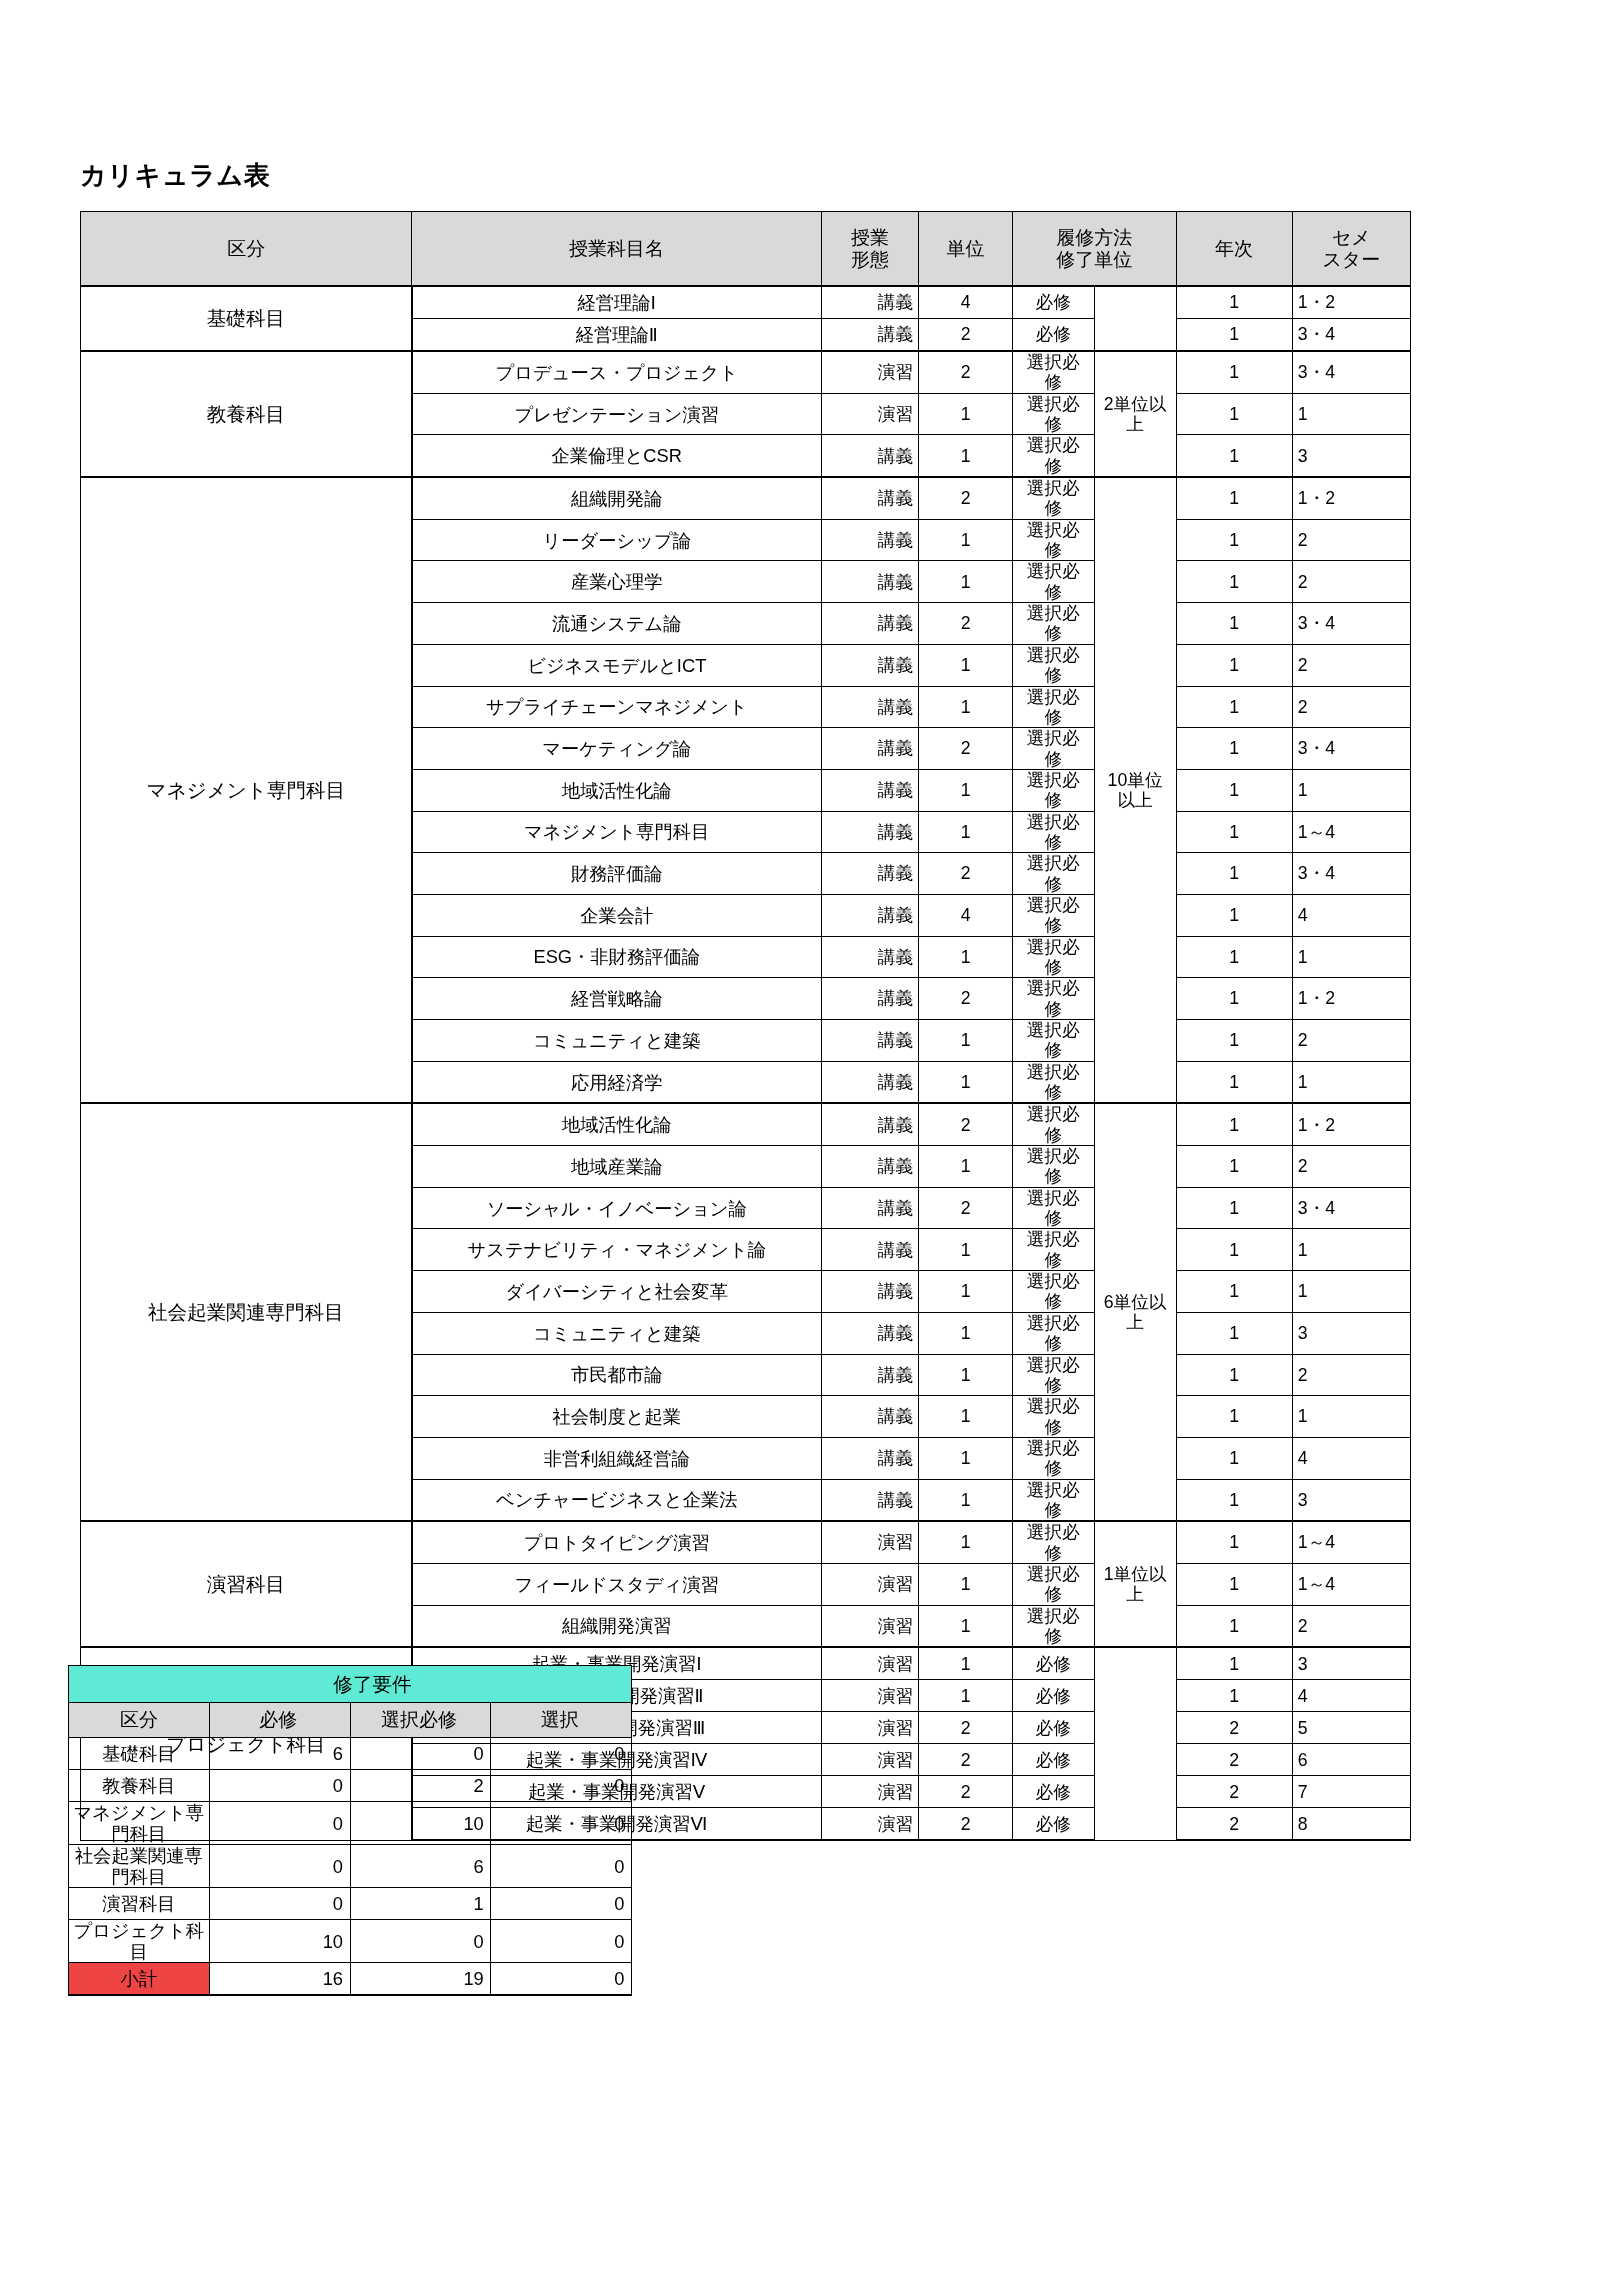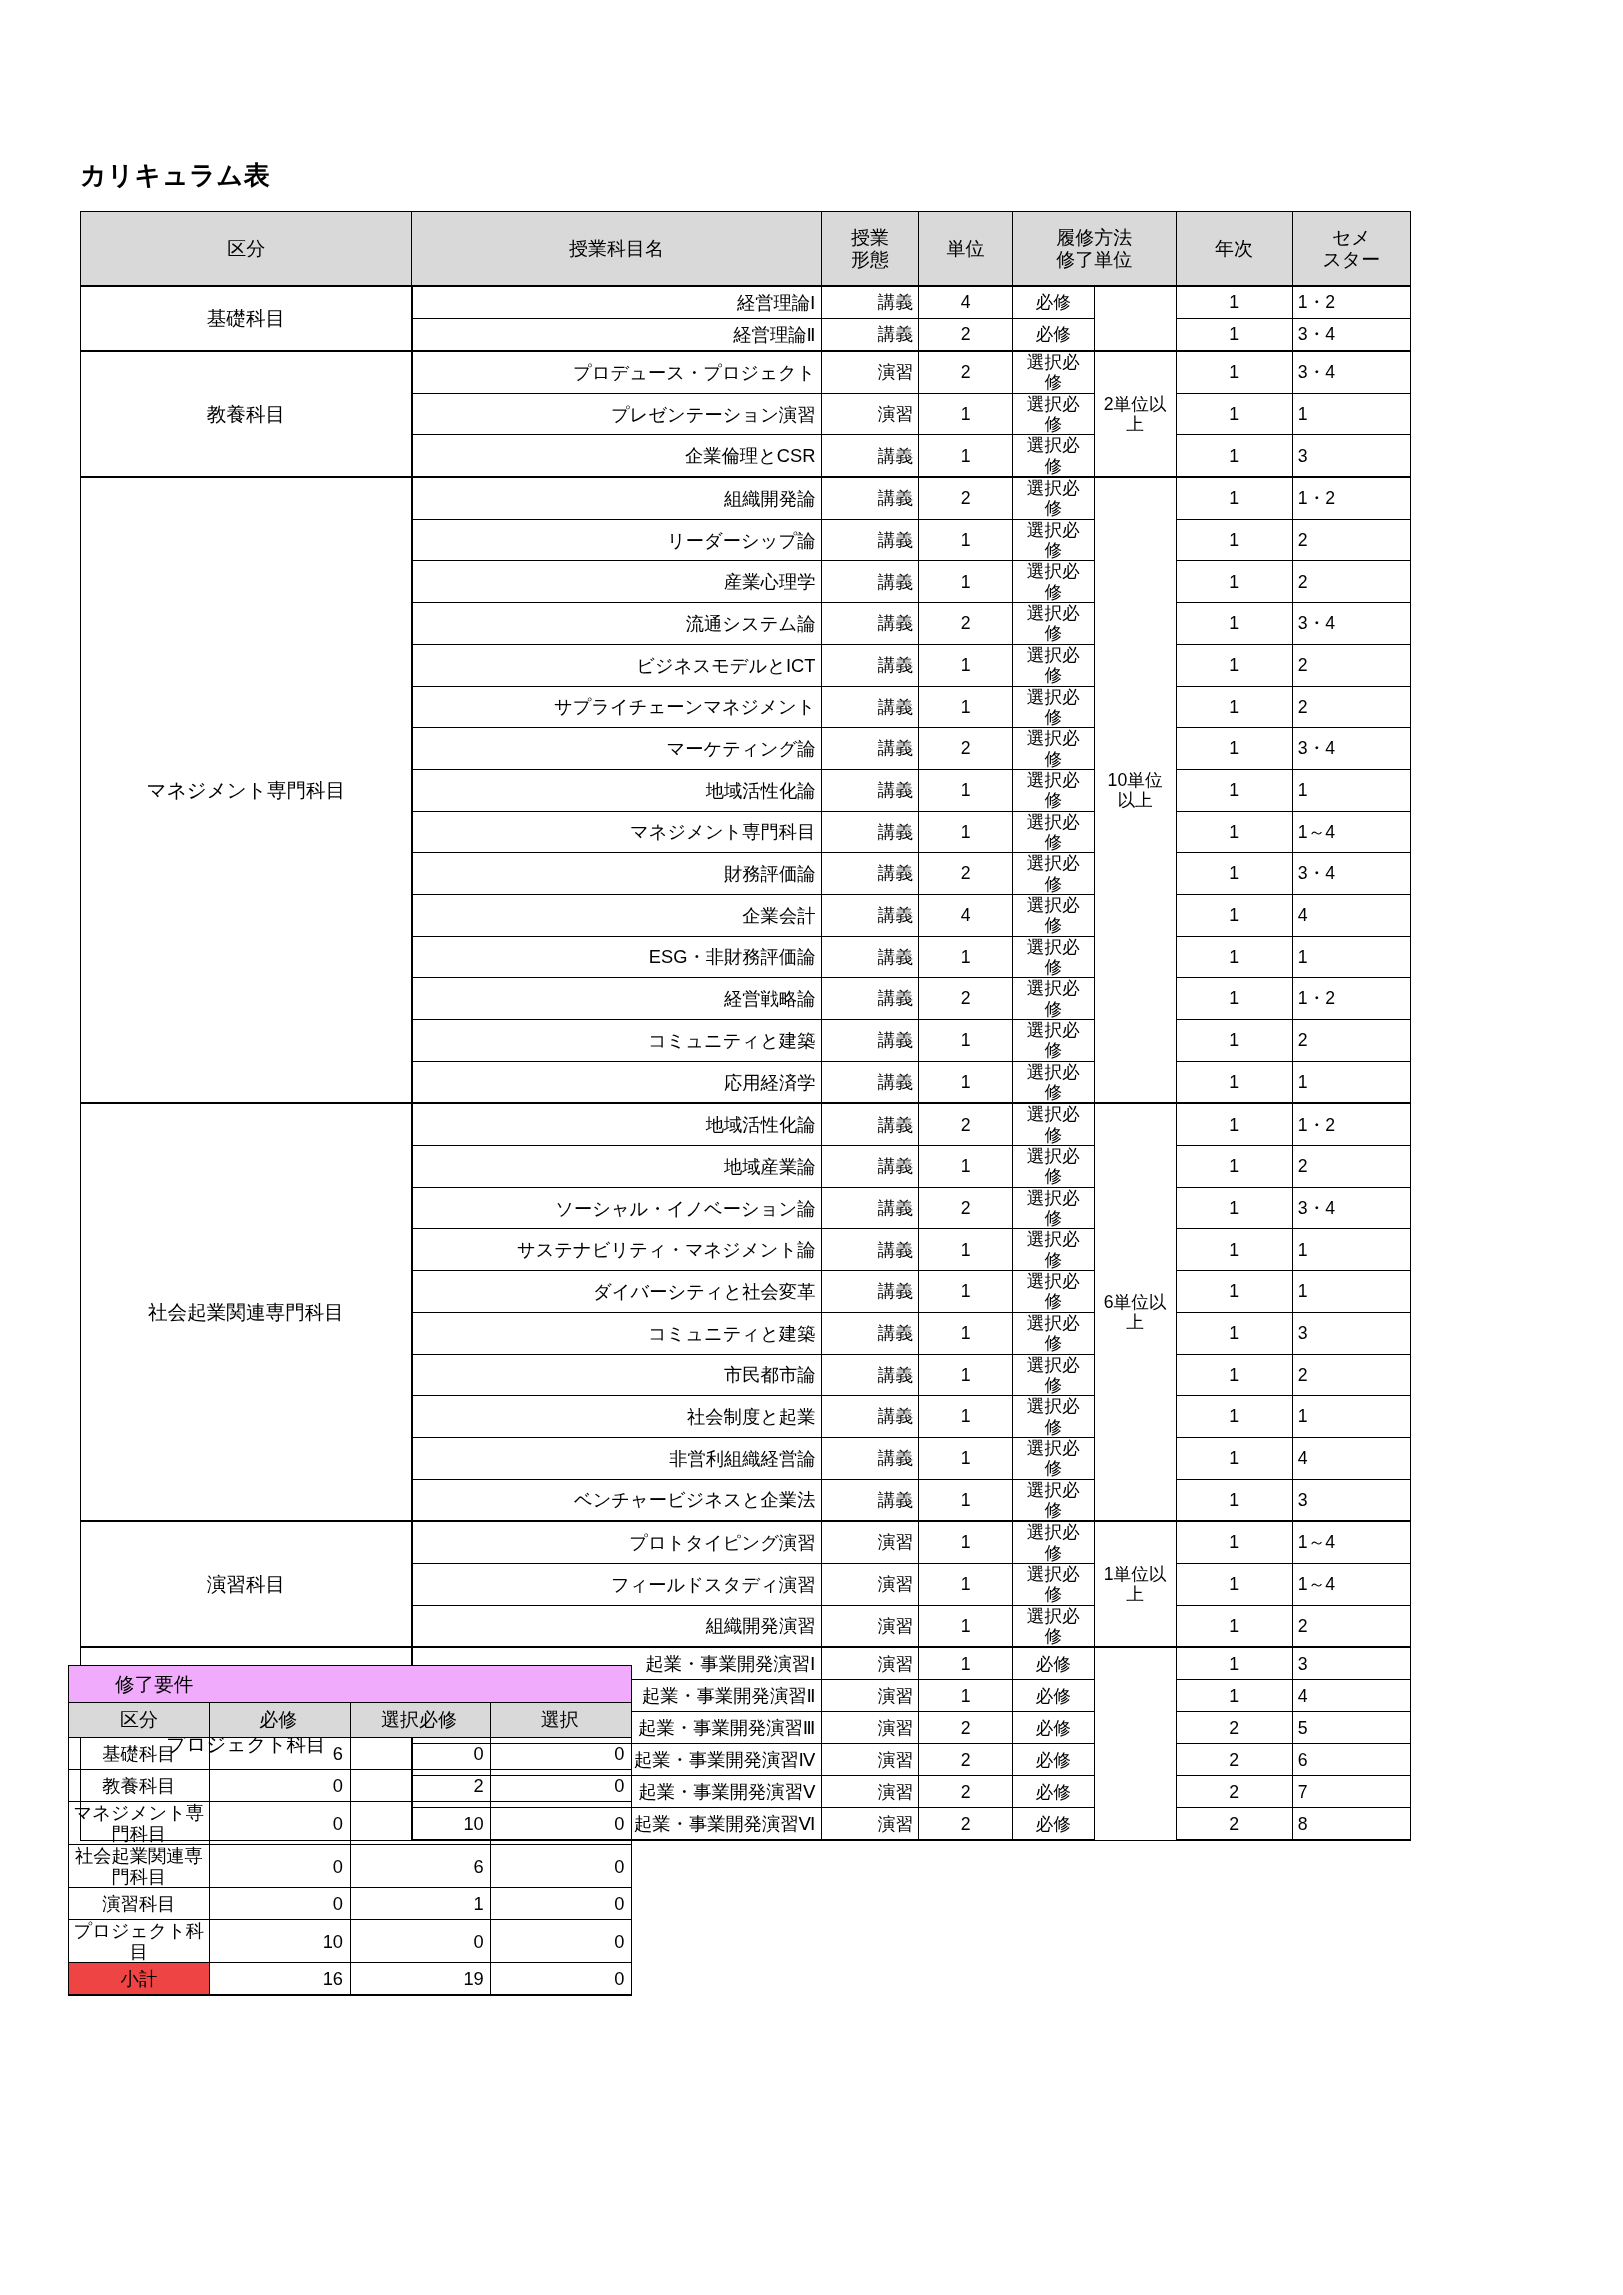--- a/index.html
+++ b/index.html
@@ -53,21 +53,21 @@
   #curriculum-table thead th {
     background: #d9d9d9;
     text-align: center;
     height: 73px;
     font-size: 19px;
   }
   #curriculum-table tbody td {
     height: 31px;
   }
   .c-div   { width: 295px; text-align: center; font-size: 19.6px; }
-  .c-name  { width: 367px; text-align: right;  font-size: 18.3px; }
+  .c-name  { width: 367px; text-align: center;  font-size: 18.3px; }
   .c-form  { width: 79px; text-align: right; }
   .c-cred  { width: 75px; text-align: center; }
   .c-meth  { width: 140px; text-align: center; }
   .c-req   { width: 131px; text-align: center; }
   .c-year  { width: 96px; text-align: center; }
   .c-sem   { width: 98px; }
   .sec-top { border-top: 2.6px solid #000000 !important; }
   #curriculum-table tbody tr:last-child td { border-bottom: 2.6px solid #000000; }
   #curriculum-table thead th { border-bottom: 2.6px solid #000000; }
   #curriculum-table td.c-div { border-right: 2px solid #000000; }
@@ -84,22 +84,22 @@
   }
   #requirements-table td, #requirements-table th {
     border: 1.3px solid #000000;
     font-weight: normal;
     height: 31px;
     line-height: 1.15;
     vertical-align: middle;
     overflow: hidden;
   }
   #requirements-table .rq-title {
-    background: #f0abfc;
-    text-align: left;
+    background: #5eead4;
+    text-align: center;
     font-size: 19.6px;
     height: 34px;
     padding-left: 46px;
   }
   #requirements-table thead .rq-head {
     background: #d9d9d9;
     text-align: center;
     font-size: 19px;
     height: 34px;
   }

